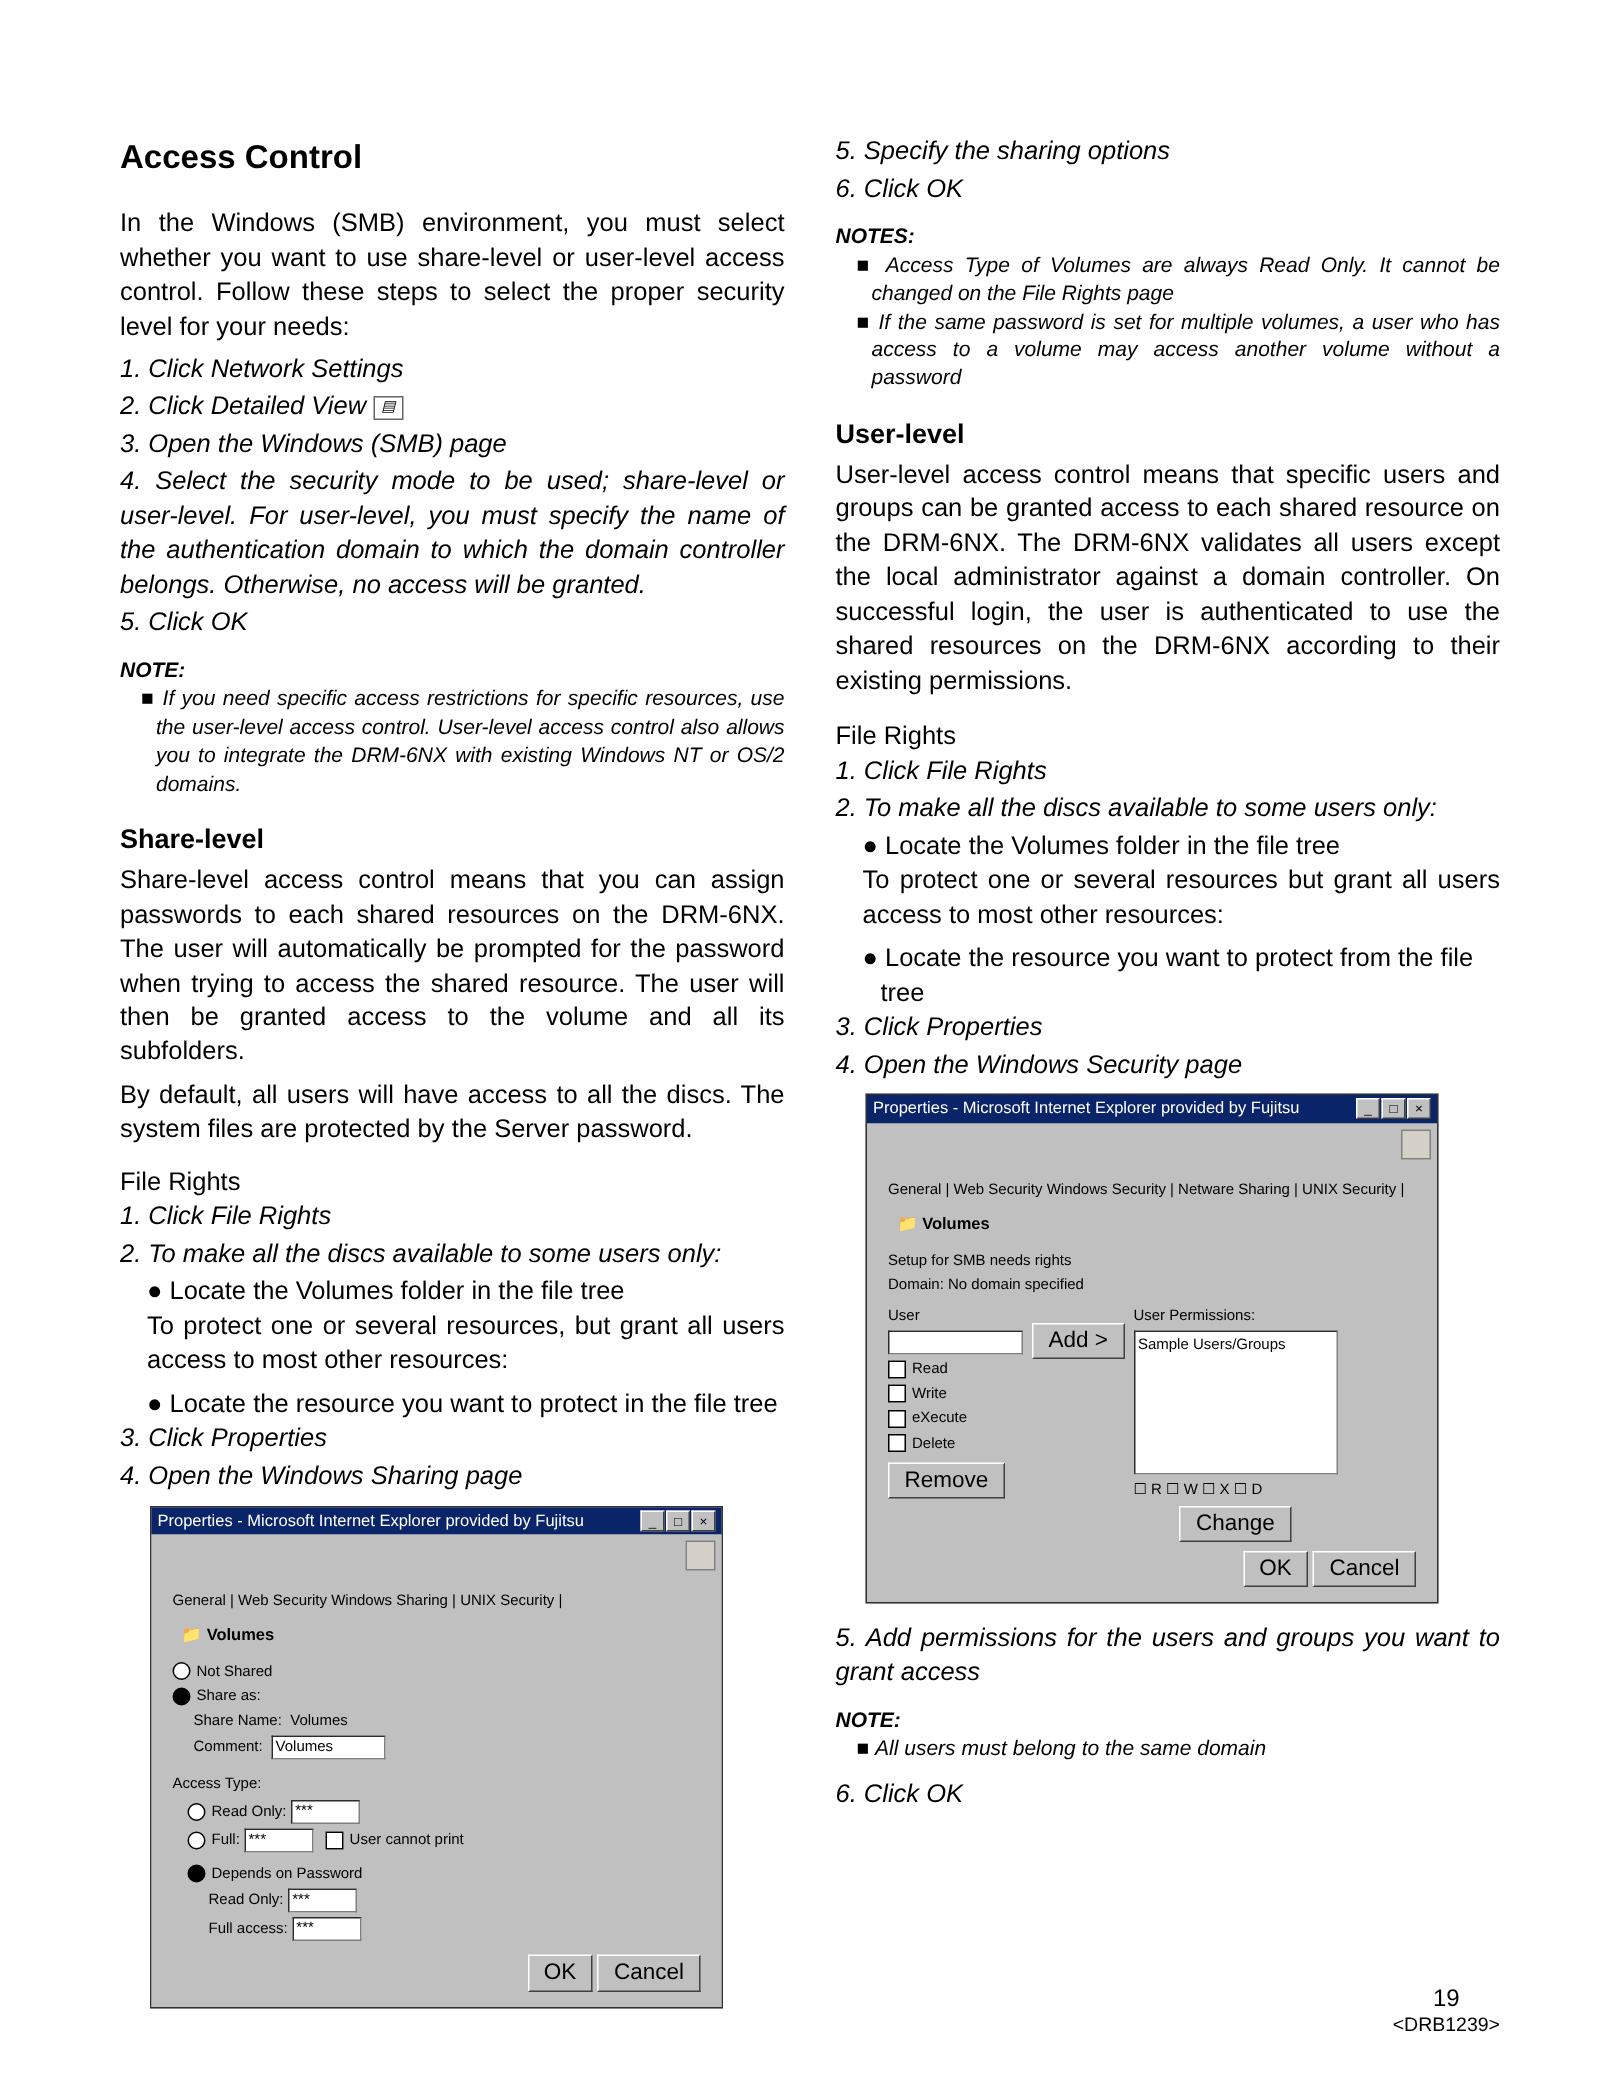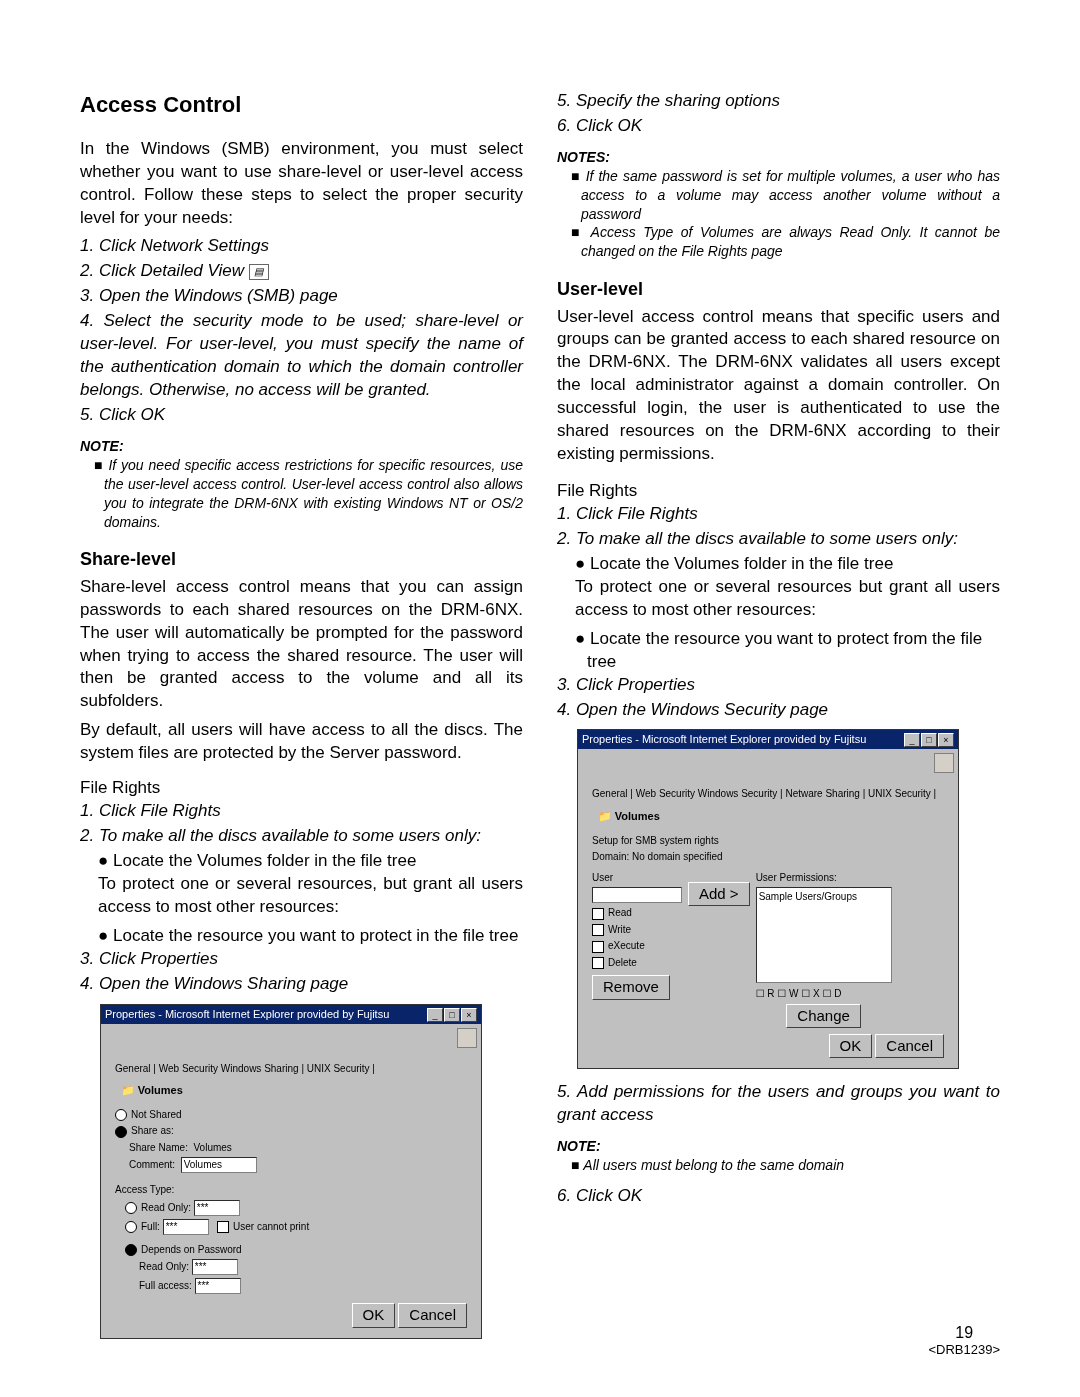--- a/index.html
+++ b/index.html
@@ -187,22 +187,22 @@
           </div>
         </div>
       </div>
     </div>
 
     <div class="col">
       <div class="step">5. Specify the sharing options</div>
       <div class="step">6. Click OK</div>
 
       <div class="note-head">NOTES:</div>
+      <div class="note-body"><span>Access Type of Volumes are always Read Only. It cannot be changed on the File Rights page</span></div>
       <div class="note-body"><span>If the same password is set for multiple volumes, a user who has access to a volume may access another volume without a password</span></div>
-      <div class="note-body"><span>Access Type of Volumes are always Read Only. It cannot be changed on the File Rights page</span></div>
 
       <h3 class="sub">User-level</h3>
       <p>User-level access control means that specific users and groups can be granted access to each shared resource on the DRM-6NX.  The DRM-6NX validates all users except the local administrator against a domain controller. On successful login, the user is authenticated to use the shared resources on the DRM-6NX according to their existing permissions.</p>
 
       <div style="margin-top:14px">File Rights</div>
       <div class="step">1. Click File Rights</div>
       <div class="step">2. To make all the discs available to some users only:</div>
       <div class="sub-bullet">● Locate the Volumes folder in the file tree</div>
       <p style="margin-left:18px;text-align:justify">To protect one or several resources but grant all users access to most other resources:</p>
       <div class="sub-bullet">● Locate the resource you want to protect from the file tree</div>
@@ -213,21 +213,21 @@
         <div class="titlebar">
           <span>Properties - Microsoft Internet Explorer provided by Fujitsu</span>
           <span class="btns"><span>_</span><span>□</span><span>×</span></span>
         </div>
         <div class="toolbar">
             <span class="tbtn"></span>
           </div>
         <div class="inner">
           <div class="tabs">General | Web Security   Windows Security  | Netware Sharing | UNIX Security |</div>
           <div class="folder-row">📁 <span>Volumes</span></div>
-          <div class="dlg-row">Setup for SMB system rights</div>
+          <div class="dlg-row">Setup for SMB needs rights</div>
           <div class="dlg-row">Domain: No domain specified</div>
           <div style="display:flex; gap:6px; align-items:flex-start; margin-top:4px">
             <div style="flex:0 0 90px">
               <div class="dlg-row">User</div>
               <span class="field" style="min-width:60px;display:block;margin:2px 0"></span>
               <div class="dlg-row"><span class="chk"></span><span>Read</span></div>
               <div class="dlg-row"><span class="chk"></span><span>Write</span></div>
               <div class="dlg-row"><span class="chk"></span><span>eXecute</span></div>
               <div class="dlg-row"><span class="chk"></span><span>Delete</span></div>
               <div style="margin-top:6px"><span class="btn95">Remove</span></div>

